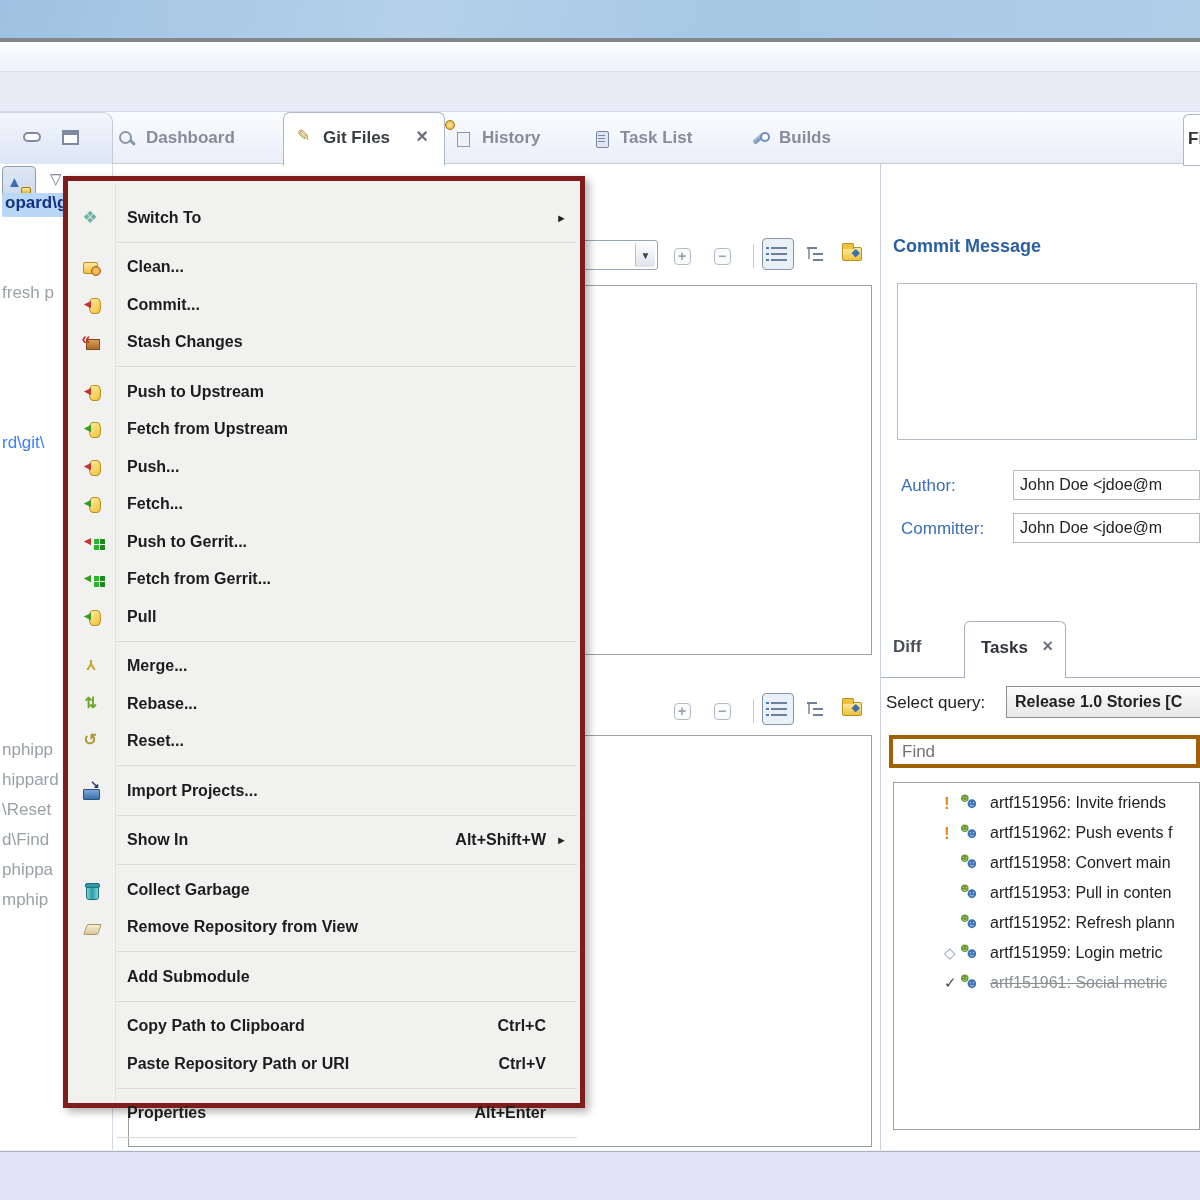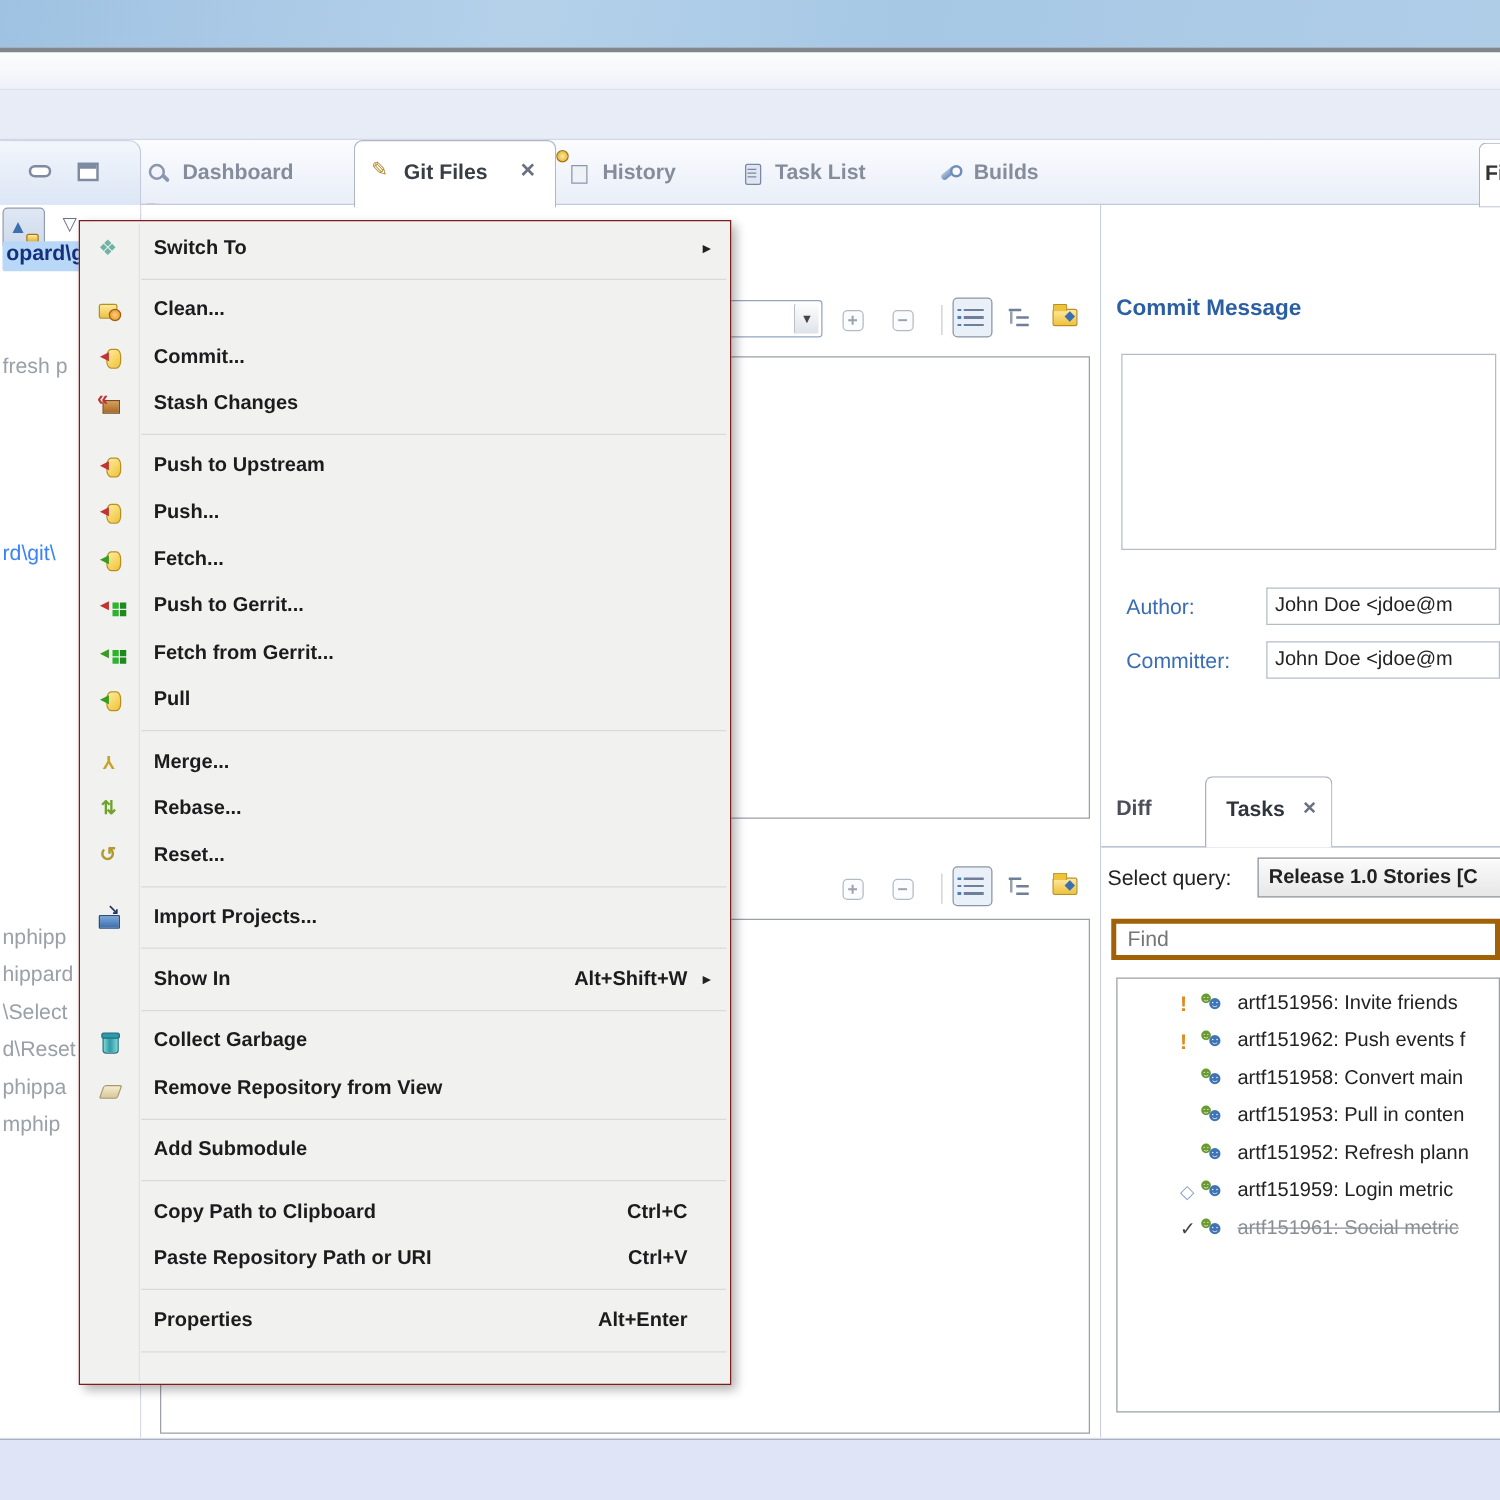--- a/index.html
+++ b/index.html
@@ -101,21 +101,21 @@
   .task-row.marker-priority .t-marker::before{content:"!";color:#e08a1e;font-weight:bold;font-size:17px}
   .task-row.marker-pending .t-marker::before{content:"◇";color:#8aa0c8}
   .task-row.marker-done .t-marker::before{content:"✓";color:#444}
   .t-people{position:absolute;left:64px;top:1px;width:24px;height:22px}
   .t-people::before{content:"☻";position:absolute;left:0;top:-1px;font-size:13px;color:#6a9a30}
   .t-people::after{content:"☻";position:absolute;left:6px;top:3px;font-size:15px;color:#3f74b5}
   .t-text{position:absolute;left:96px;top:4px;font-size:16px;color:#222}
   .task-row.done .t-text{text-decoration:line-through;color:#8a8f96}
 
   
-  .menu{left:63px;top:176px;width:522px;height:932px;background:#f1f1f0;border:1px solid #7f1d1d;box-shadow:4px 4px 8px rgba(0,0,0,.3);z-index:50;padding-top:3px}
+  .menu{left:63px;top:176px;width:522px;height:932px;background:#f1f1f0;border:5px solid #7f1d1d;box-shadow:4px 4px 8px rgba(0,0,0,.3);z-index:50;padding-top:18px}
   .menu::before{content:"";position:absolute;left:47px;top:2px;bottom:2px;width:1px;background:#e2e2e0}
   .menu-item{position:relative;display:flex;align-items:center;height:37.5px}
   .menu-item .gutter{width:47px;display:flex;align-items:center;justify-content:center;flex:none}
   .menu-item .label{margin-left:12px;font-size:16px;font-weight:bold;color:#1c1c1c;flex:1 1 auto;white-space:nowrap}
   .menu-item .accel{font-size:16px;font-weight:bold;color:#1c1c1c;margin-right:10px}
   .menu-item .subarrow{width:24px;font-size:11px;color:#222;flex:none}
   .menu-sep{position:relative;height:12px}
   .menu-sep::after{content:"";position:absolute;left:49px;right:3px;top:5px;height:1px;background:#dadada}
 
   
@@ -195,22 +195,22 @@
   <div class="sunken-btn">
     <span class="blue-tri">▲</span>
       <span class="gold-dot"></span>
   </div>
   <span class="view-menu">▽</span>
   <div class="frag sel" style="top:29px">opard\g</div>
   <div class="frag" style="top:119px">fresh p</div>
   <div class="frag" style="top:269px;color:#3b82f6">rd\git\</div>
   <div class="frag" style="top:576px">nphipp</div>
   <div class="frag" style="top:606px">hippard</div>
-  <div class="frag" style="top:636px">\Select</div>
-  <div class="frag" style="top:666px">d\Reset</div>
+  <div class="frag" style="top:636px">\Reset</div>
+  <div class="frag" style="top:666px">d\Find</div>
   <div class="frag" style="top:696px">phippa</div>
   <div class="frag" style="top:726px">mphip</div>
 </div>
 
 
 <div class="abs center-bg"></div>
 <div class="combo" style="left:470px;top:240px;width:188px">
   <span>g</span>
   <span class="dd">▼</span>
 </div>
@@ -358,20 +358,28 @@
     <div class="menu-item">
       <span class="gutter">
         <span class="mi mi-push cyl ar-red"></span>
       </span>
       <span class="label">Push to Upstream</span>
       <span class="accel"></span>
       <span class="subarrow" style="visibility: hidden;">►</span>
     </div>
     <div class="menu-item">
       <span class="gutter">
+        <span class="mi mi-fetch cyl ar-green"></span>
+      </span>
+      <span class="label">Fetch from Upstream</span>
+      <span class="accel"></span>
+      <span class="subarrow" style="visibility: hidden;">►</span>
+    </div>
+    <div class="menu-item">
+      <span class="gutter">
         <span class="mi mi-push cyl ar-red"></span>
       </span>
       <span class="label">Push...</span>
       <span class="accel"></span>
       <span class="subarrow" style="visibility: hidden;">►</span>
     </div>
     <div class="menu-item">
       <span class="gutter">
         <span class="mi mi-fetch cyl ar-green"></span>
       </span>

